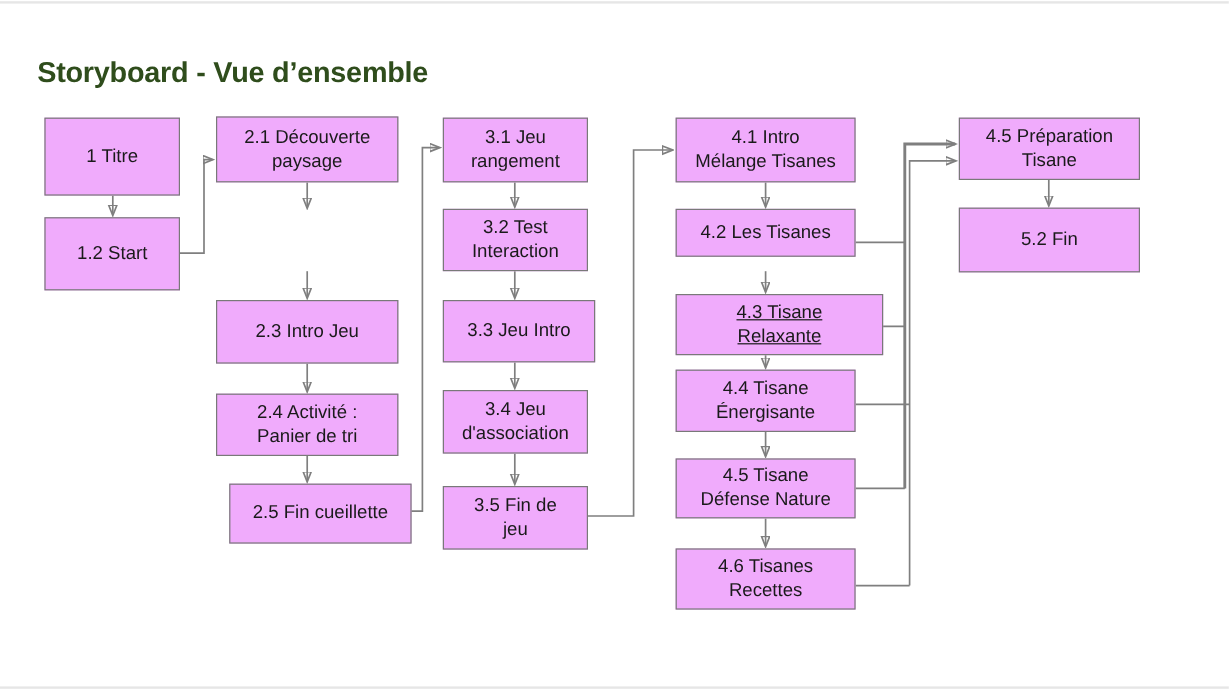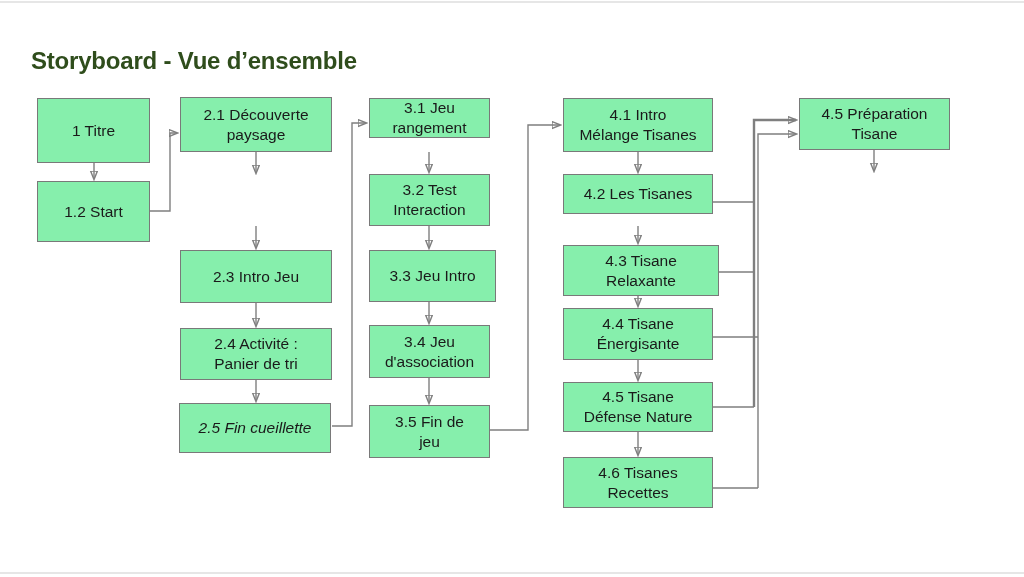--- a/index.html
+++ b/index.html
@@ -13,44 +13,44 @@
   .rule-bottom{top:572px;}
   .slide-title{
     position:absolute;left:31px;top:31px;
     font-size:24px;font-weight:bold;color:#2f4d1c;letter-spacing:-0.2px;
     white-space:nowrap;
   }
   svg.connectors{position:absolute;left:0;top:0;width:1024px;height:577px;pointer-events:none;}
   svg.connectors path{fill:none;stroke:#7f7f7f;stroke-width:1.4px;}
   svg.connectors path.thick{stroke-width:2.4px;}
   .box{
-    position:absolute;background:#86efac;border:1.4px solid #797979;
+    position:absolute;background:#f0abfc;border:1.4px solid #797979;
     display:flex;flex-direction:column;align-items:center;justify-content:center;
     text-align:center;color:#1a1a1a;font-size:15.5px;line-height:20px;
     box-sizing:border-box;
   }
   
   .b-1  {left:37px; top:98px; width:113px;height:65px;}
   .b-1-2{left:37px; top:181px;width:113px;height:61px;}
   
   .b-2-1{left:180px;top:97px; width:152px;height:55px;}
   .b-2-2{left:180px;top:175px;width:152px;height:51px;}
   .b-2-3{left:180px;top:250px;width:152px;height:53px;}
   .b-2-4{left:180px;top:328px;width:152px;height:52px;}
-  .b-2-5{left:179px;top:403px;width:152px;height:50px;font-style:italic;}
+  .b-2-5{left:191px;top:403px;width:152px;height:50px;}
   
-  .b-3-1{left:369px;top:98px; width:121px;height:40px;}
+  .b-3-1{left:369px;top:98px; width:121px;height:54px;}
   .b-3-2{left:369px;top:174px;width:121px;height:52px;}
   .b-3-3{left:369px;top:250px;width:127px;height:52px;}
   .b-3-4{left:369px;top:325px;width:121px;height:53px;}
   .b-3-5{left:369px;top:405px;width:121px;height:53px;}
   
   .b-4-1{left:563px;top:98px; width:150px;height:54px;}
   .b-4-2{left:563px;top:174px;width:150px;height:40px;}
-  .b-4-3{left:563px;top:245px;width:156px;height:51px;}
+  .b-4-3{left:563px;top:245px;width:173px;height:51px;text-decoration:underline;}
   .b-4-4{left:563px;top:308px;width:150px;height:52px;}
   .b-4-5{left:563px;top:382px;width:150px;height:50px;}
   .b-4-6{left:563px;top:457px;width:150px;height:51px;align-items:center;}
   
   .b-5-1{left:799px;top:98px; width:151px;height:52px;}
   .b-5-2{left:799px;top:173px;width:151px;height:54px;}
 </style>
 </head>
 <body>
 
@@ -160,14 +160,17 @@
   </div>
   <div class="box b-4-6">
     <span>4.6 Tisanes</span>
     <span>Recettes</span>
   </div>
 
   <div class="box b-5-1">
     <span>4.5 Préparation</span>
     <span>Tisane</span>
   </div>
+  <div class="box b-5-2">
+    <span>5.2 Fin</span>
+  </div>
 
 </div>
 
 </body></html>

